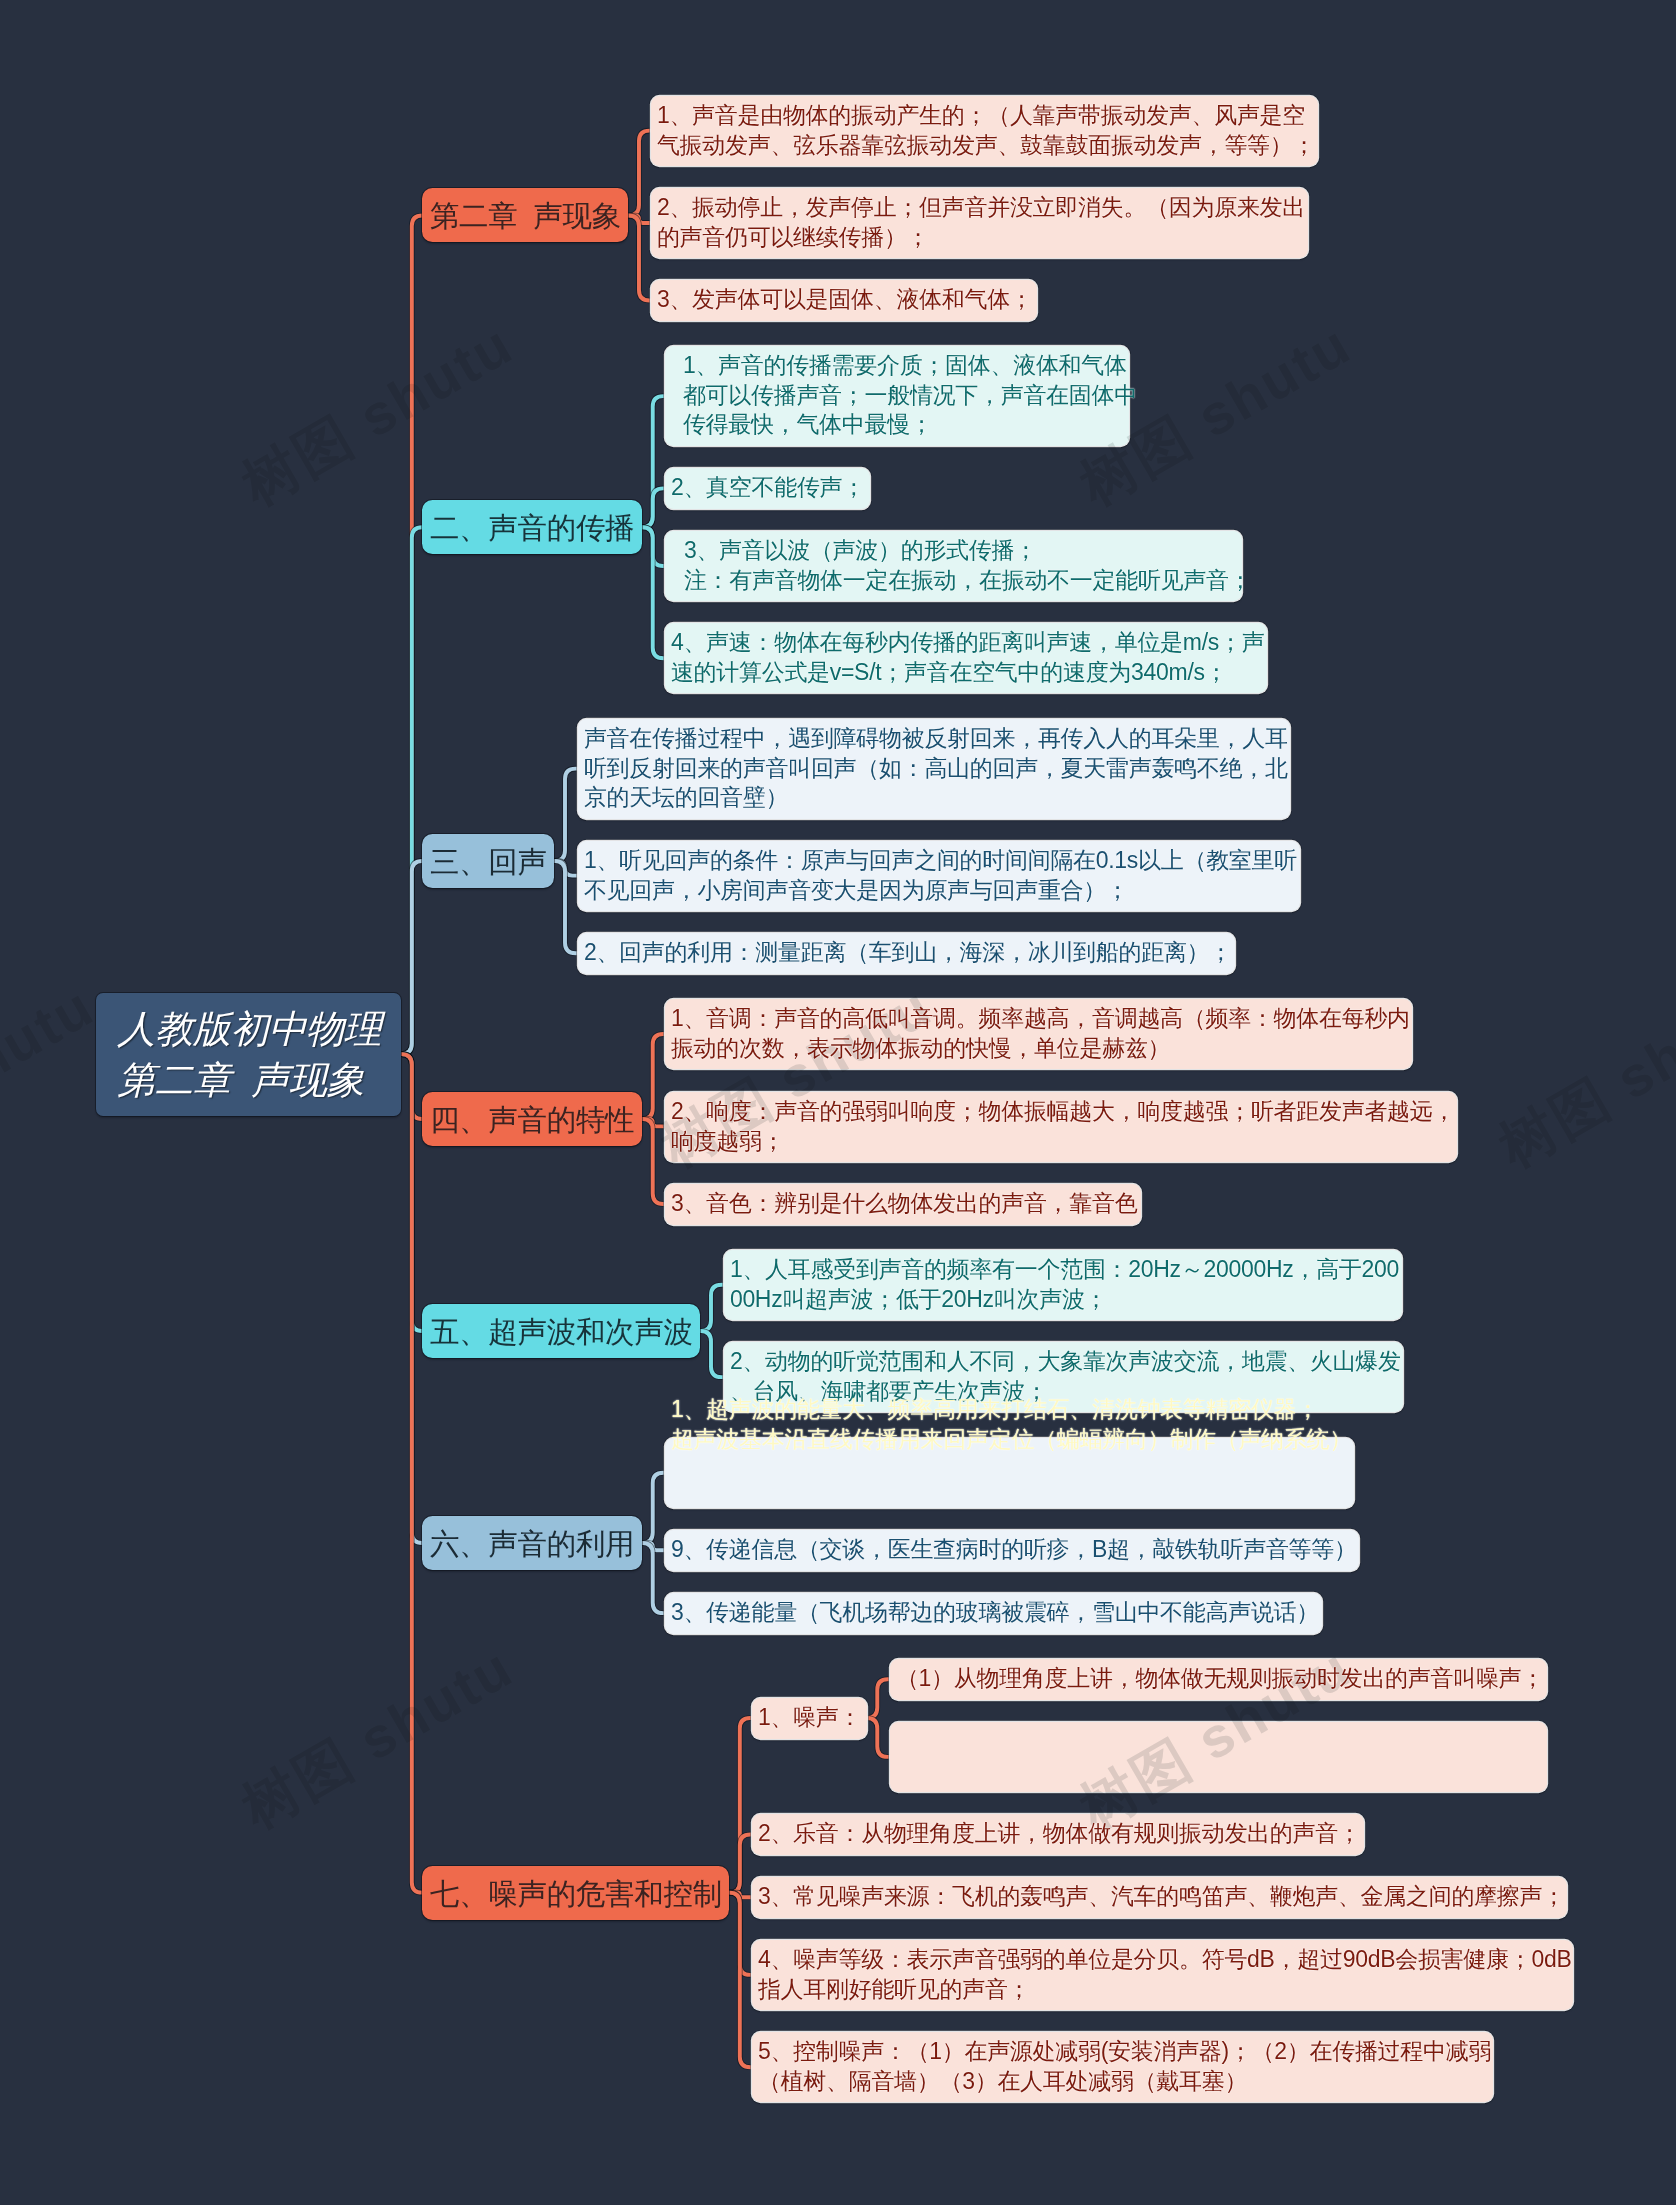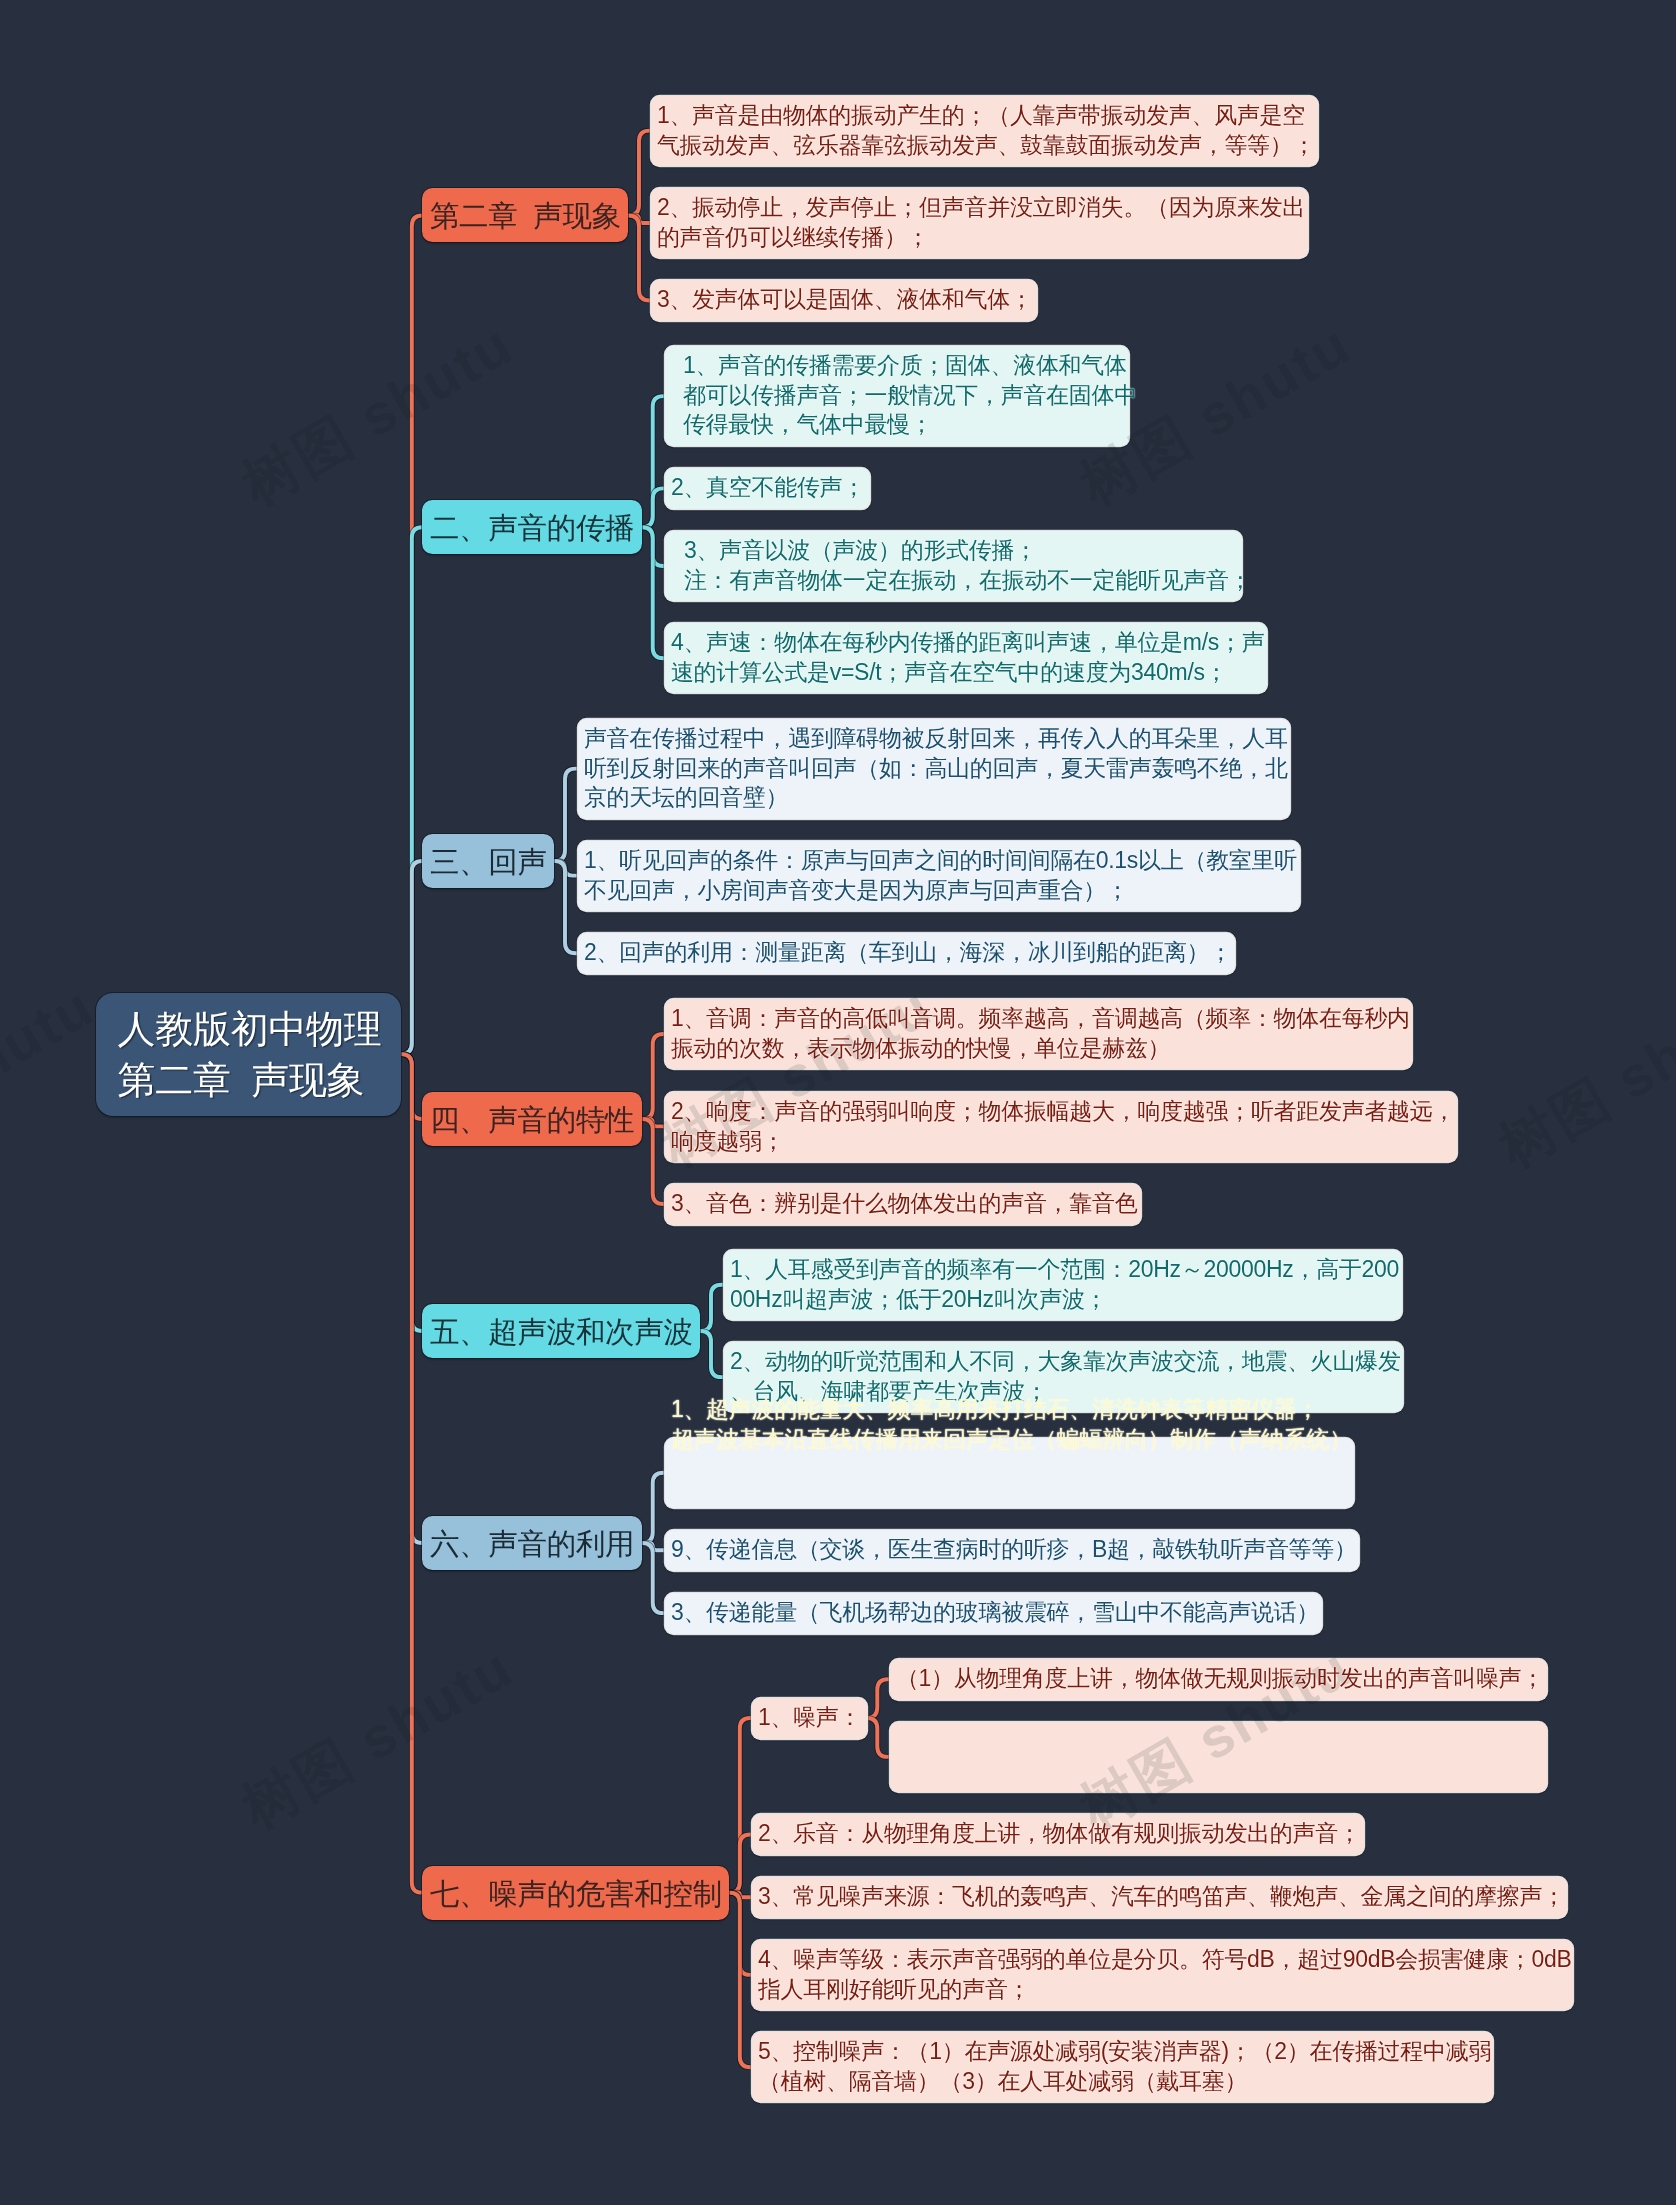--- a/index.html
+++ b/index.html
@@ -9,22 +9,22 @@
   #stage{position:relative;width:1676px;height:2205px;background:#283040;}
   #links{position:absolute;left:0;top:0;width:1676px;height:2205px;}
   .box{position:absolute;box-sizing:border-box;border-radius:8.5px;z-index:2;}
   .txt{position:absolute;box-sizing:border-box;white-space:pre;z-index:4;
        background:transparent;}
   .leaf{font-size:23px;line-height:29.5px;letter-spacing:-0.3px;padding:5.2px 5.9px 5.9px 5.9px;
         text-shadow:0 0 1.3px rgba(255,255,255,.95),0 0 2px rgba(255,255,255,.6);}
   .l2{font-size:29.5px;line-height:37px;letter-spacing:-0.3px;padding:8.5px 7.9px 9.2px 7.9px;
       border-radius:10.5px;}
   .root{font-size:38px;line-height:51px;letter-spacing:-0.3px;
-        padding:10.5px 19.6px 10.5px 21.6px;border-radius:17px;
-        text-shadow:1.3px 1.3px 1.3px rgba(0,0,0,.45);}
+        padding:10.5px 19.6px 10.5px 21.6px;border-radius:7px;
+        text-shadow:1.3px 1.3px 1.3px rgba(0,0,0,.45);font-style:italic;}
   .box.leaf{box-shadow:0 0 0 1.2px rgba(255,255,255,.88),
              0 0 0 1.8px rgba(12,17,26,.55),
              0 1.3px 2px 0 rgba(8,11,18,.30);}
   .box.l2,.box.root{box-shadow:0 0 0 0.9px rgba(12,17,26,.55),
              0 1.3px 2px 0 rgba(8,11,18,.30);}
   .wm{position:absolute;z-index:3;pointer-events:none;
       color:#E1E3E3;font-size:56px;font-weight:700;
       white-space:pre;letter-spacing:2.6px;transform-origin:0 0;
       mix-blend-mode:multiply;}
 </style>

